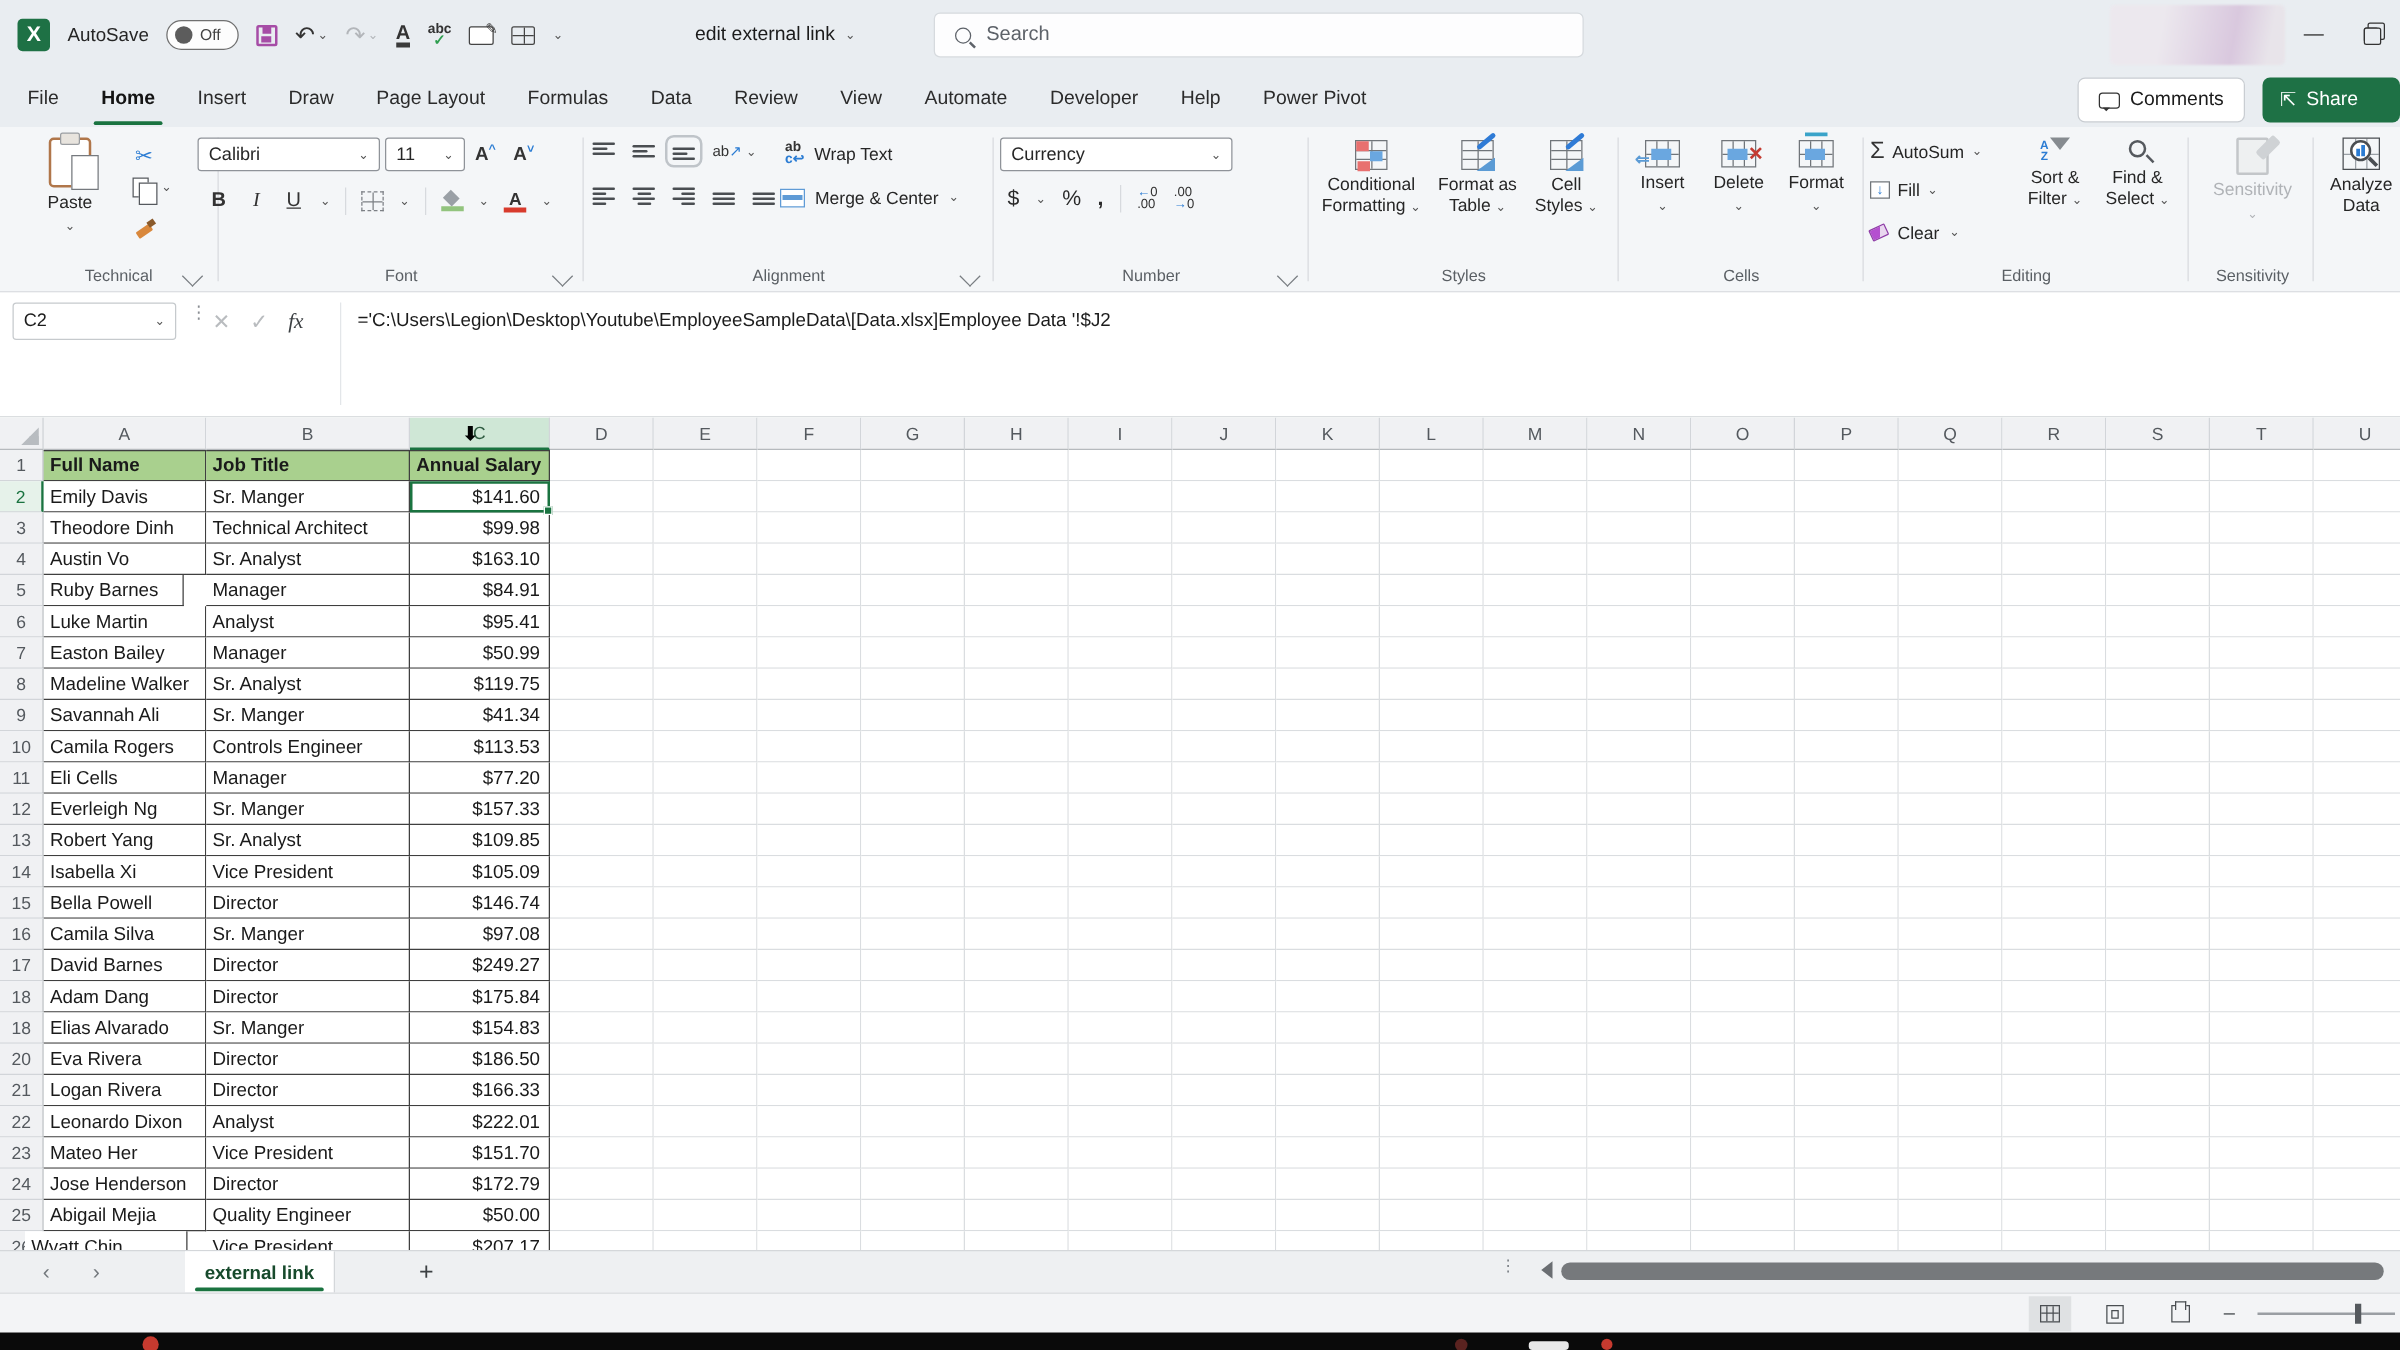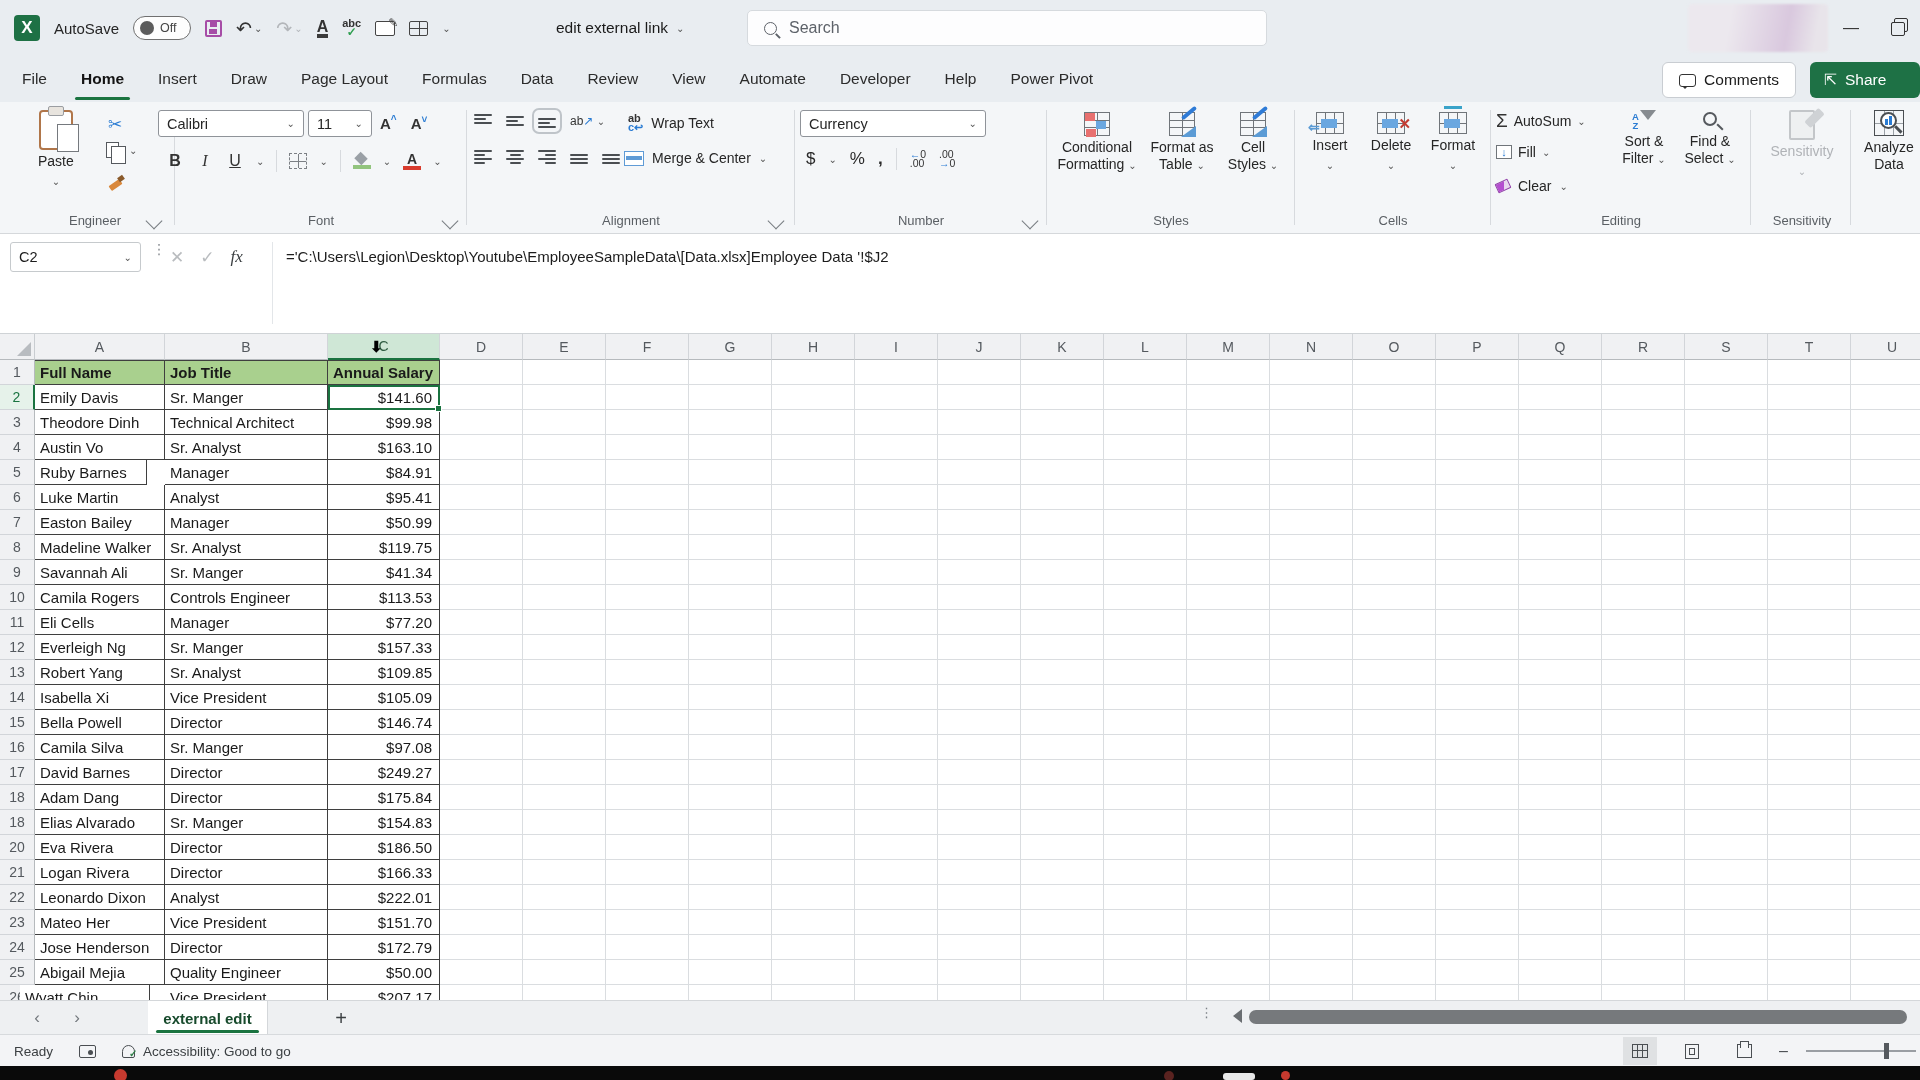--- a/index.html
+++ b/index.html
@@ -312,21 +312,21 @@
       <div class="smallrow" style="left:88px;top:12px;">
           <span class="scissors">✂</span>
         </div>
       <div class="smallrow" style="left:86px;top:40px;">
           <span class="copy-ico"></span>
           <span class="chev">⌄</span>
         </div>
       <div class="smallrow" style="left:88px;top:72px;">
           <span class="brush-ico"></span>
         </div>
-      <div class="grp-label">Engineer</div>
+      <div class="grp-label">Technical</div>
       <div class="launcher" style="right:10px;"></div>
     </div>
     <div class="vsep" style="left:174px;"></div>
 
     <div class="grp" style="left:180px;width:282px;">
       <div class="combo" style="position:absolute;left:-22px;top:8px;width:146px;">
         <span>Calibri</span>
           <span class="chev">⌄</span>
       </div>
       <div class="combo" style="position:absolute;left:128px;top:8px;width:64px;">
@@ -1154,36 +1154,28 @@
       <div class="cell" style="left: 1851px; top: 651px; width: 83px; height: 25px;"></div>
       <div class="sel-overlay" style="left: 328px; top: 51px; width: 112px; height: 25px;">
         <span class="fill-handle"></span>
       </div>
       <div class="colcursor" style="left: 370px; top: 4px;">⬇</div>
     </div>
 
   <div class="sheetbar">
     <div class="nav-ar" style="left:22px;">‹</div>
     <div class="nav-ar" style="left:62px;">›</div>
-    <div class="sheettab">external edit</div>
+    <div class="sheettab">external link</div>
     <div class="addsheet">+</div>
     <div class="hdots">⋮</div>
     <div class="hscroll-ar"></div>
     <div class="hscroll-thumb"></div>
   </div>
 
   <div class="statusbar">
-    <div class="sb-left">
-      <span>Ready</span>
-      <span class="macro-ico"></span>
-      <span style="display:flex;align-items:center;gap:8px;">
-        <span class="acc-ico"></span>
-        <span>Accessibility: Good to go</span>
-      </span>
-    </div>
     <div class="sb-right">
       <span class="view-ico active">
           <span class="vi-normal"></span>
         </span>
       <span class="view-ico">
           <span class="vi-layout">
             <i></i>
           </span>
         </span>
       <span class="view-ico">

